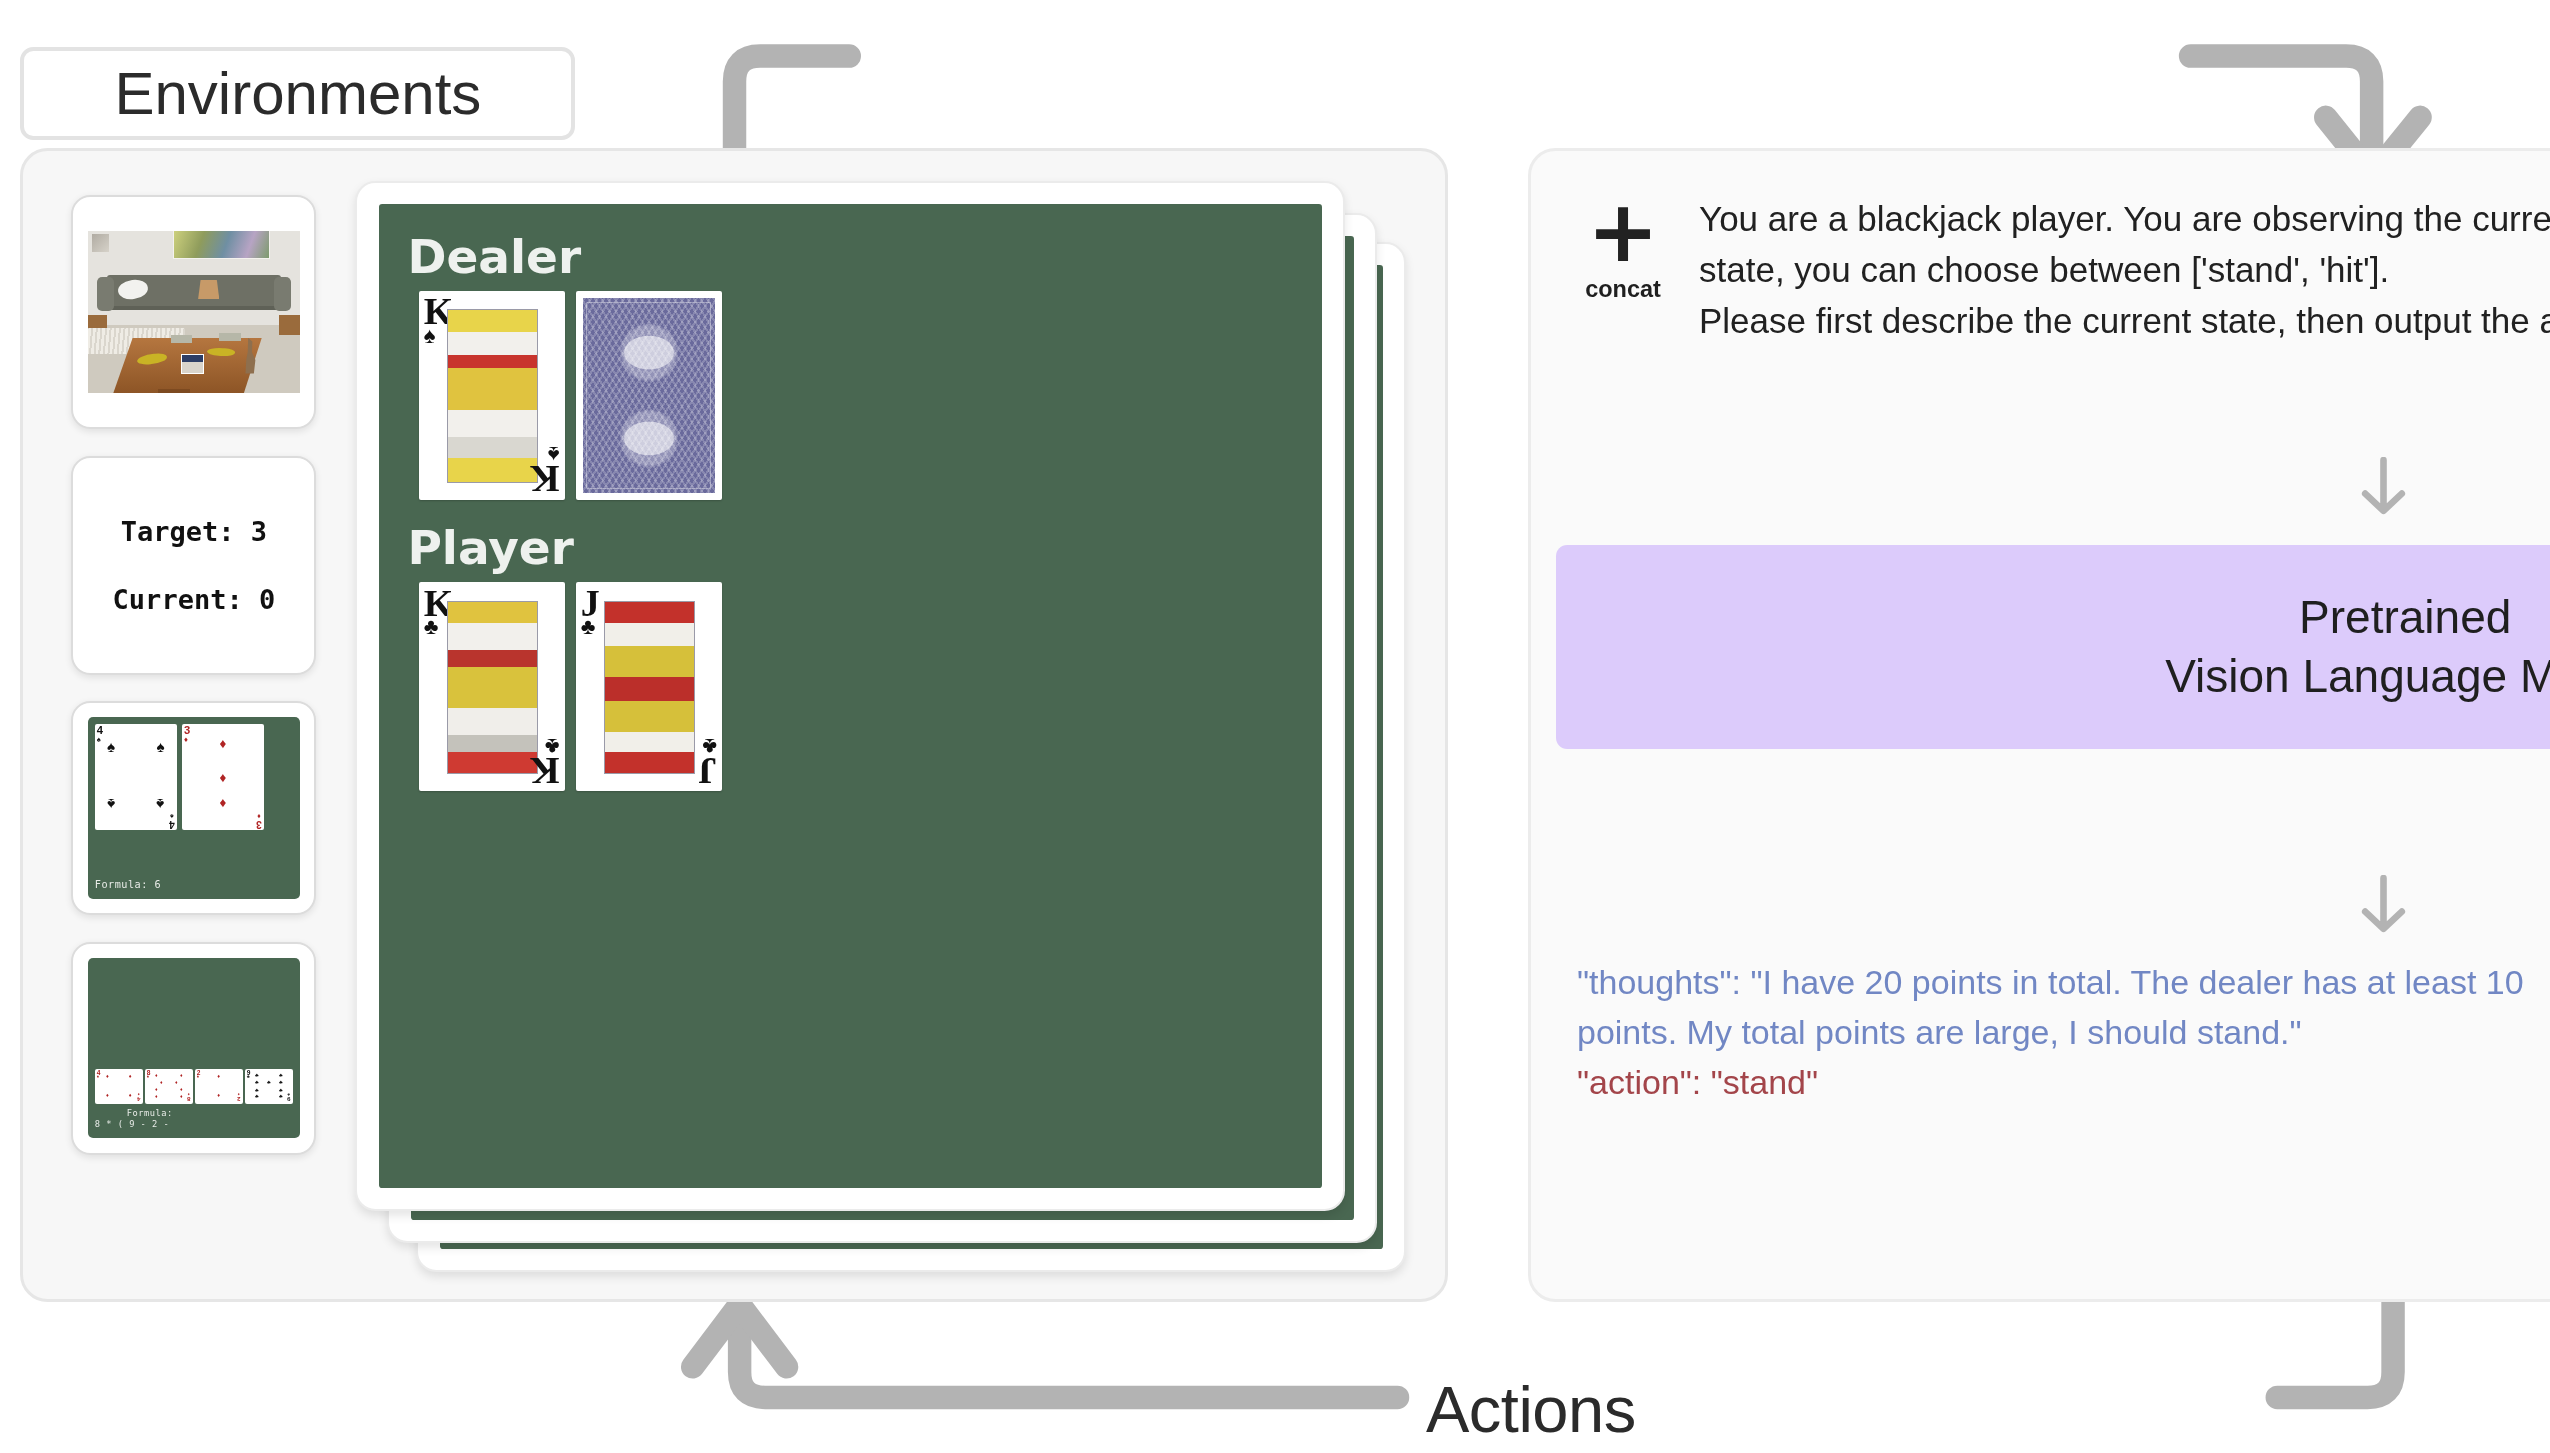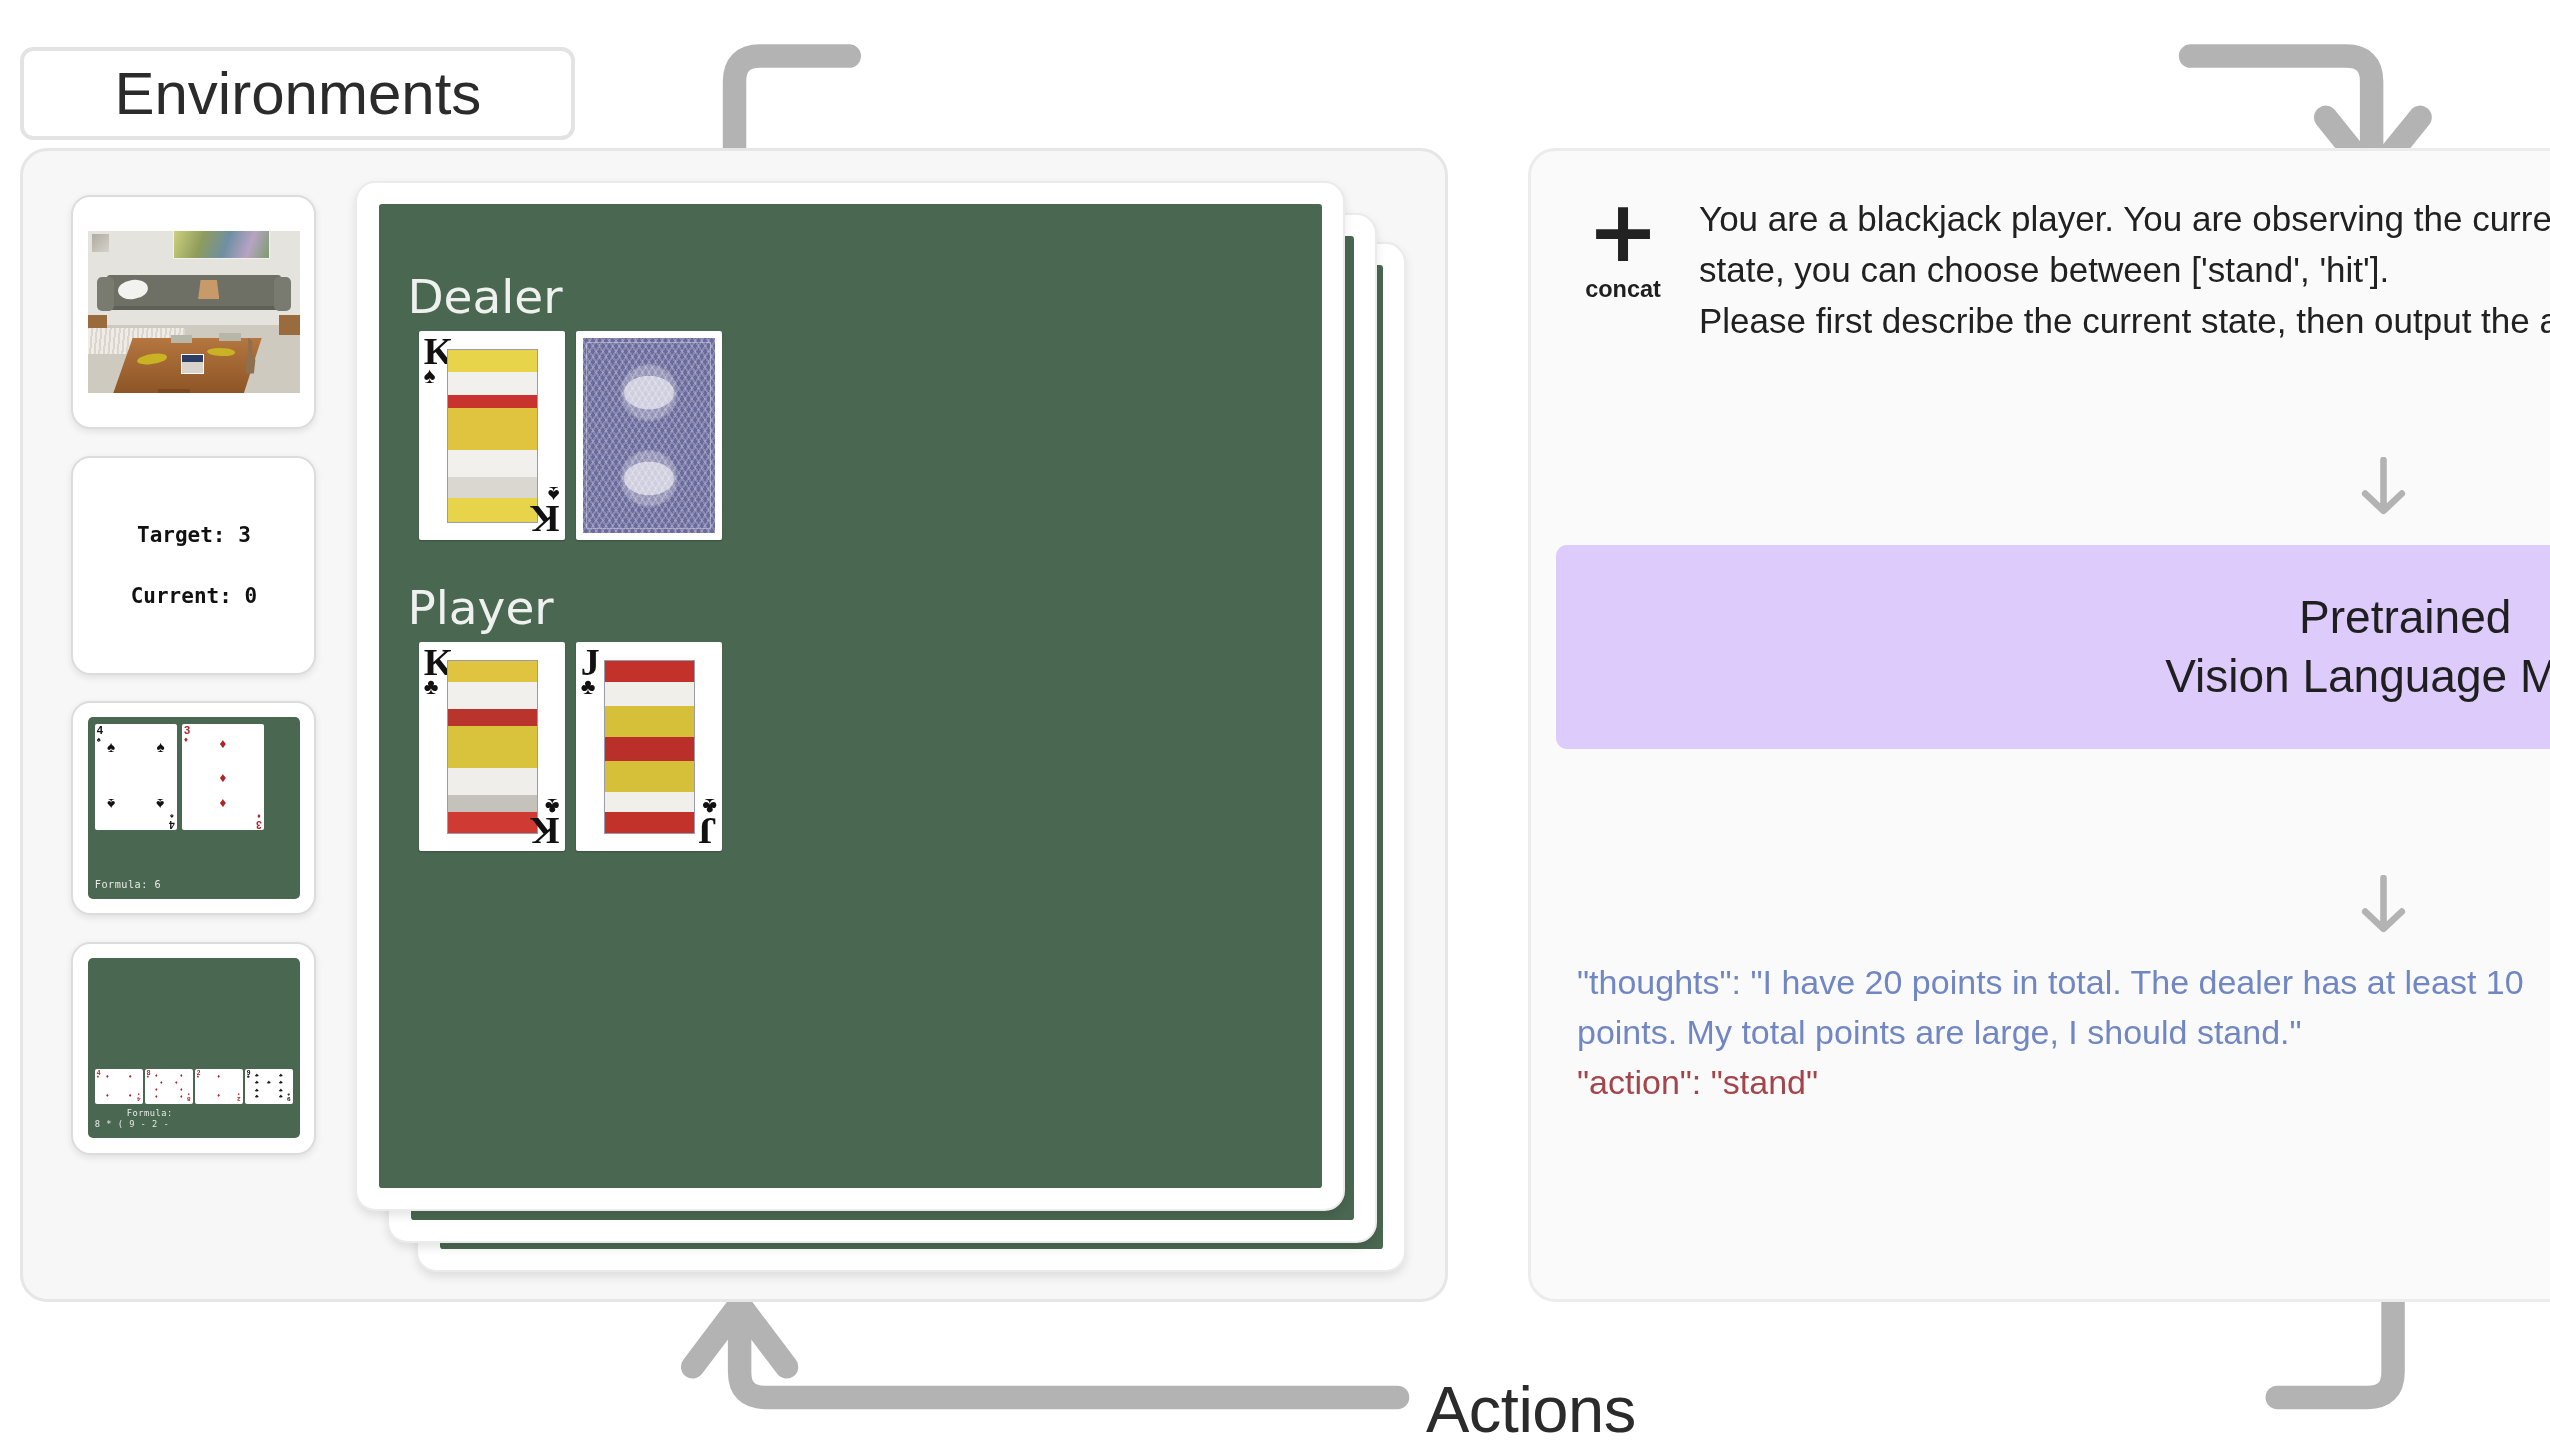--- a/index.html
+++ b/index.html
@@ -56,21 +56,21 @@
     box-shadow: 0 2.6px 7.1px rgba(0,0,0,0.09);
     overflow: hidden;
   }
   .thumb-card.t1 { height: 234px; display:flex; align-items:center; justify-content:center; }
   .thumb-card.t2 { height: 219px; display:flex; flex-direction:column; align-items:center; justify-content:center; gap: 37px; }
   .thumb-card.t3 { height: 214px; padding: 14.3px; }
   .thumb-card.t4 { height: 213px; padding: 14.3px; }
 
   .counter-text {
     font-family: "DejaVu Sans Mono", "Liberation Mono", monospace;
-    font-weight: bold; font-size: 21px; color: #111;
+    font-weight: bold; font-size: 27px; color: #111;
     white-space: nowrap;
   }
 
   
   .room { width: 212px; height: 162px; position: relative; background:#e9e7e2; overflow:hidden; }
   .room .wall { position:absolute; left:0; top:0; width:100%; height:58%; background:#e5e3de; }
   .room .painting { position:absolute; left:40%; top:-4.1px; width:46%; height:20%;
      background: linear-gradient(110deg,#cfd27e,#8f9c5c 30%,#6f8fa3 55%,#b7a4c4 78%,#7d9b6d);
      border:1.5px solid #f4f2ee; }
   .room .corner { position:absolute; left:2%; top:2%; width:8%; height:11%;
@@ -128,22 +128,22 @@
   .bj-sheet {
     position:absolute; background:#ffffff; border:2px solid #ebebeb;
     border-radius: 20.4px; box-shadow: 0 4.1px 9.2px rgba(0,0,0,.10);
   }
   .bj-sheet .felt { position:absolute; inset:21.4px; background:#496751; border-radius: 3.1px; }
   #bj3 { left: 61px; top: 61px; width: 990px; height: 1030px; }
   #bj2 { left:  32px; top:  32px; width: 990px; height: 1030px; }
   #bj1 { left:   0px; top:   0px; width: 990px; height: 1030px; }
 
   #bj1 .felt { padding: 24.5px 28.6px; }
-  .felt-label { color:#eef1ee; font-weight:normal; font-size:47px; letter-spacing:0px;
-     font-family:"DejaVu Sans","Liberation Sans",sans-serif;margin-top:40px; }
+  .felt-label { color:#eef1ee; font-weight:bold; font-size:47px; letter-spacing:0px;
+     font-family:"DejaVu Sans","Liberation Sans",sans-serif; }
   .hand { display:flex; gap: 11.2px; margin: 7.1px 0 20.4px 11.2px; }
 
   .bigcard { width: 146px; height: 209px; background:#fff; border-radius: 2px;
      position:relative; overflow:hidden; box-shadow: 0 1px 2px rgba(0,0,0,.2); }
   .bigcard .idx { position:absolute; left:5.1px; top:3.1px; font-size:38px; font-weight:bold;
      line-height:.92; font-family:"Liberation Serif", serif; }
   .bigcard .idx .suit { display:block; font-size:22.4px; margin-top:-3.1px; }
   .bigcard .idx2 { position:absolute; right:5.1px; bottom:3.1px; font-size:38px; font-weight:bold;
      line-height:.92; transform:rotate(180deg); font-family:"Liberation Serif", serif; }
   .bigcard .idx2 .suit { display:block; font-size:22.4px; margin-top:-3.1px; }

